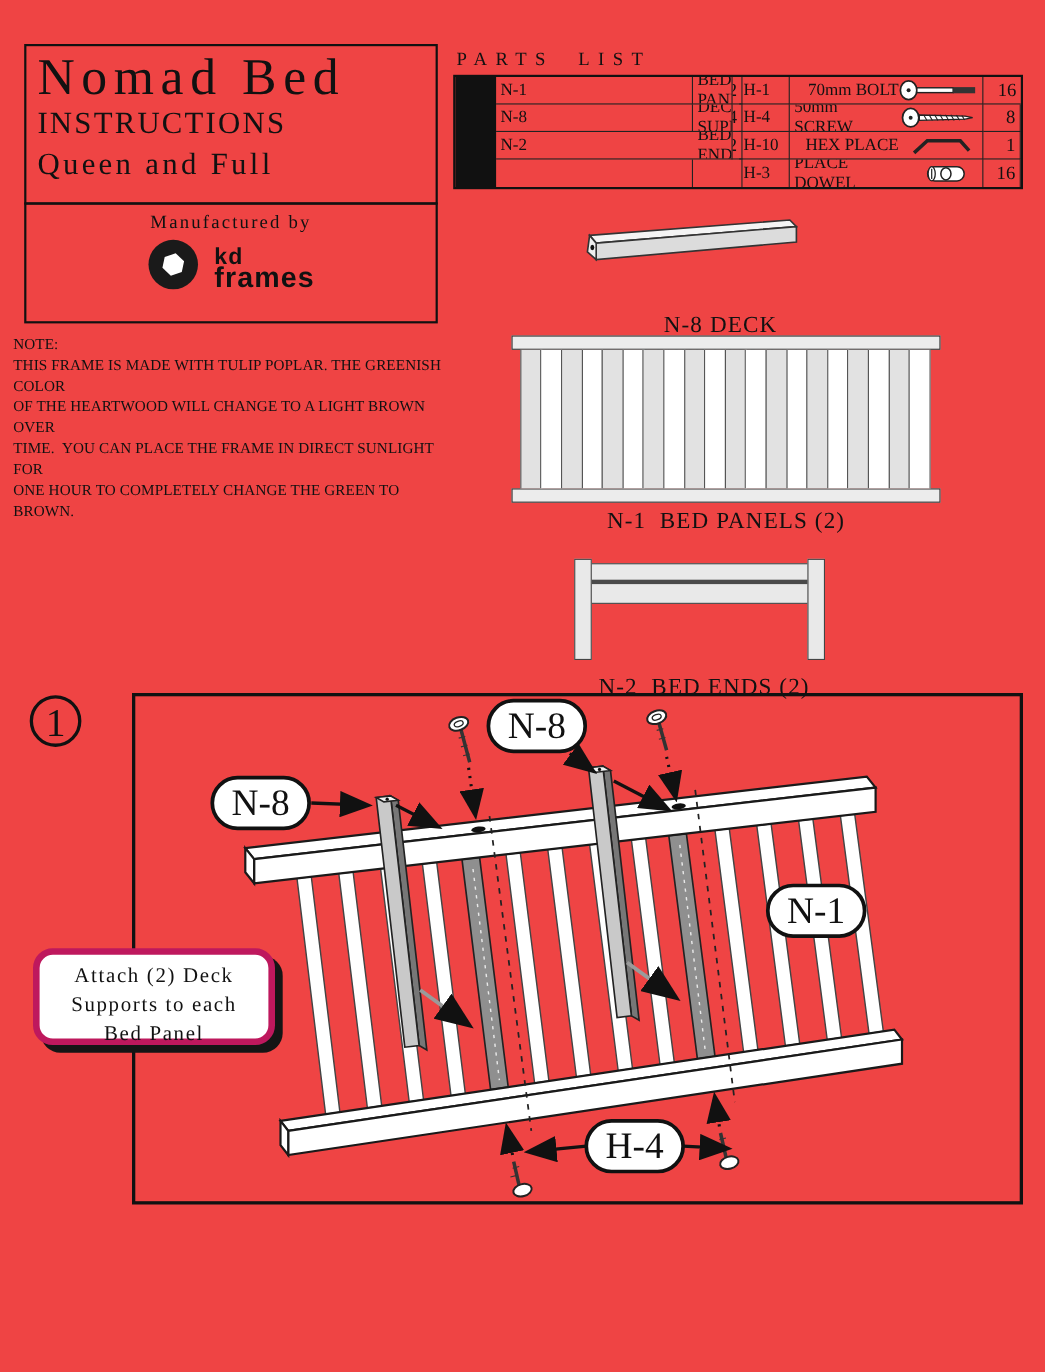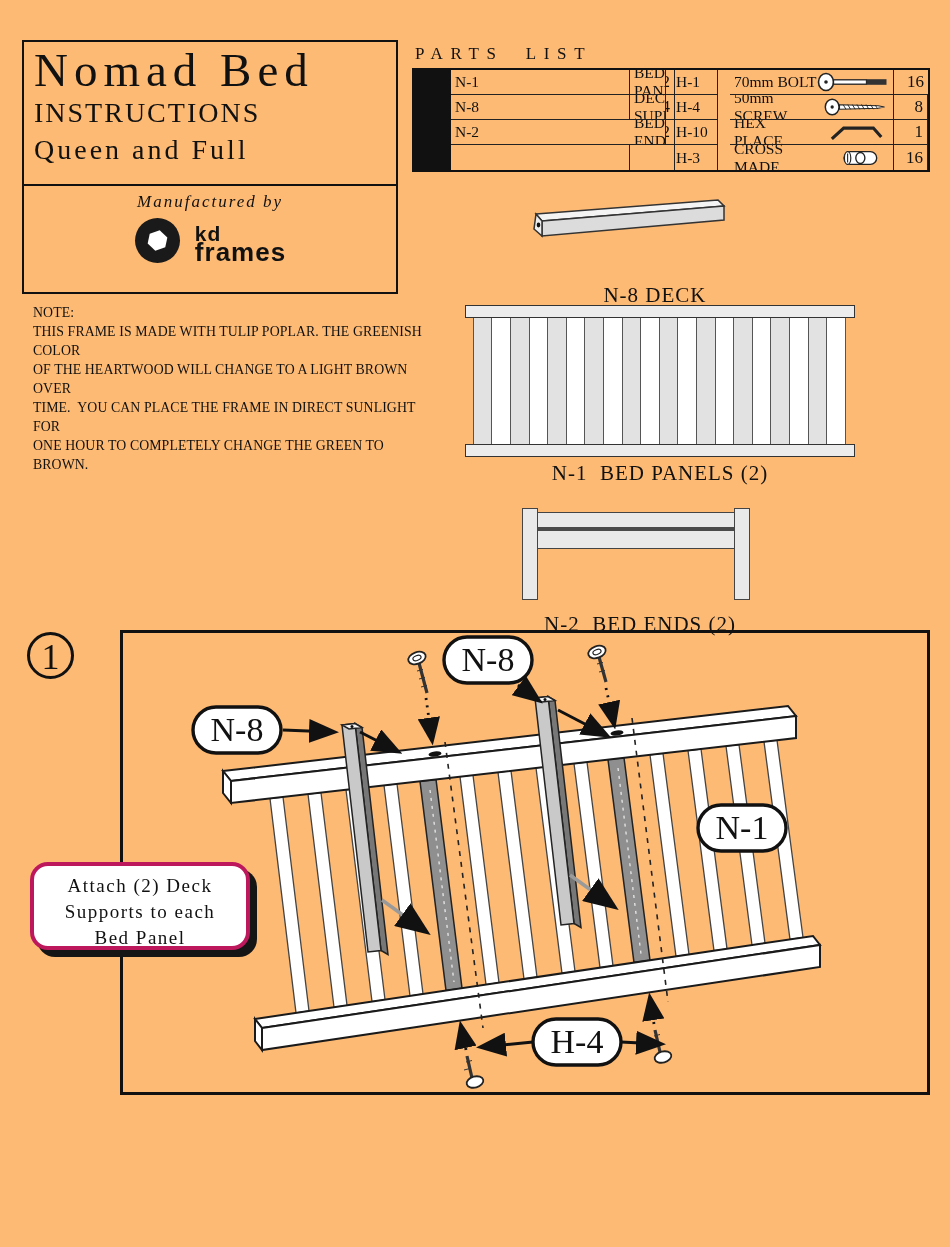--- a/index.html
+++ b/index.html
@@ -1,46 +1,46 @@
 <!DOCTYPE html>
 <html><head>
 <meta charset="utf-8">
 <style>
   * { margin:0; padding:0; box-sizing:border-box; }
   body { background:#fff; font-family:"Liberation Serif", serif; color:#111; }
-  .page { position:relative; width:950px; height:1247px; background:#fdba74; overflow:hidden; }
+  .page { position:relative; width:950px; height:1247px; background:#ef4444; overflow:hidden; }
   .pre { white-space:pre-wrap; }
 
   
   .title-box { position:absolute; left:22px; top:40px; width:376px; height:146px;
     border:2.5px solid #111; padding:4px 10px; }
   .title { font-size:47px; letter-spacing:6px; line-height:1.05; }
   .subtitle { font-size:28px; letter-spacing:2px; line-height:1.3; }
   .sizeline { font-size:28px; letter-spacing:3px; line-height:1.25; }
 
   .mfg-box { position:absolute; left:22px; top:183.5px; width:376px; height:110px;
     border:2.5px solid #111; text-align:center; }
-  .mfg-by { font-style:italic; font-size:17px; letter-spacing:2px; margin-top:6px; }
+  .mfg-by { font-size:17px; letter-spacing:2px; margin-top:6px; }
   .logo-row { display:flex; justify-content:center; align-items:flex-end; gap:14px; margin-top:2px; height:50px; }
   .logo-text { text-align:left; font-family:"Liberation Sans", sans-serif; font-weight:bold; line-height:0.82; letter-spacing:1px; }
   .logo-text .l1 { font-size:21px; }
   .logo-text .l2 { font-size:26px; }
   .address { font-size:15.5px; letter-spacing:0.5px; margin-top:3px; }
 
-  .note { position:absolute; left:33px; top:303px; width:392px; font-size:13.8px; line-height:19px; letter-spacing:0.1px; }
+  .note { position:absolute; left:12px; top:303px; width:392px; font-size:13.8px; line-height:19px; letter-spacing:0.1px; }
 
   
   .pl-title { position:absolute; left:415px; top:44px; font-size:17px; letter-spacing:0.45em; word-spacing:0.6em; }
   .pl-table { position:absolute; left:412px; top:68px; width:518px; border:2px solid #111;
     display:grid; grid-template-columns:37px 179px 36px 6px 46px 176px 34px; grid-auto-rows:25px; }
   .pl-table .c { border-right:1.3px solid #222; border-bottom:1.3px solid #222;
     font-size:15.5px; display:flex; align-items:center; padding:0 4px; overflow:hidden; }
   .pl-table .c:nth-child(7n) { border-right:none; }
   .pl-table .c.qty { justify-content:flex-end; font-size:17px; }
-  .pl-table .c.icon-cell { justify-content:flex-start;margin-left:12px; }
+  .pl-table .c.icon-cell { justify-content:flex-end; }
   .pl-table .div { background:#111; border:none; grid-row:span 1; }
   .pl-table .c.last { border-bottom:none; }
 
   
   .caption { position:absolute; text-align:center; font-size:21px; letter-spacing:1px; line-height:24px; }
 
   .panel-diagram { position:absolute; left:465px; top:305px; width:390px; height:152px; }
   .panel-diagram .rail { height:13px; background:#ececec; border:1.5px solid #333; }
   .panel-diagram .slats { display:flex; height:126px; margin:0 9px; }
   .panel-diagram .slats i { flex:1; background:#fff; border:1.2px solid #555; border-top:none; border-bottom:none; margin-left:-1.2px; }
@@ -50,21 +50,21 @@
   .bedend-diagram .rail { position:absolute; left:15px; right:15px; top:4px; height:37px; background:#e9e9e9; border:1.5px solid #444; }
   .bedend-diagram .stripe { position:absolute; left:0; right:0; top:14px; height:4px; background:#4a4a4a; }
   .bedend-diagram .leg { position:absolute; top:0; width:16px; height:92px; background:#e9e9e9; border:1.5px solid #444; }
   .bedend-diagram .leg.l { left:2px; } .bedend-diagram .leg.r { right:2px; }
 
   
   .step-circle { position:absolute; left:27px; top:632px; width:47px; height:47px; border:3px solid #111;
     border-radius:50%; text-align:center; font-size:36px; line-height:44px; }
   .step-box { position:absolute; left:120px; top:630px; width:810px; height:465px; border:3px solid #111; }
   .callout { position:absolute; left:30px; top:862px; width:220px; height:88px; background:#fff;
-    border:4px solid #be185d; border-radius:18px; box-shadow:7px 7px 0 #151515; z-index:5;
+    border:6px solid #be185d; border-radius:18px; box-shadow:7px 7px 0 #151515; z-index:5;
     text-align:center; font-size:19px; letter-spacing:1.5px; line-height:1.38; padding-top:7px; }
 
   svg text { font-family:"Liberation Serif", serif; }
 </style>
 </head>
 <body>
 
 <div class="page">
 
   <div class="title-box">
@@ -139,21 +139,21 @@
         <polyline points="14,17 26,6 56,6 64,15" fill="none" stroke="#222" stroke-width="3.2"></polyline>
       </svg>
     </div>
     <div class="c qty">1</div>
 
     <div class="c last"></div>
     <div class="c last"></div>
     <div class="c last qty"></div>
     <div class="c last">H-3</div>
     <div class="c last icon-cell">
-      <span>CROSS MADE</span>
+      <span>PLACE DOWEL</span>
       <svg width="72" height="20" viewBox="0 0 72 20">
         <rect x="22" y="3" width="36" height="14" rx="7" fill="#fff" stroke="#222" stroke-width="1.5"></rect>
         <ellipse cx="26" cy="10" rx="3.5" ry="7" fill="#fff" stroke="#222" stroke-width="1.3"></ellipse>
         <ellipse cx="40" cy="10" rx="5" ry="6" fill="#fff" stroke="#222" stroke-width="1.5"></ellipse>
         <line x1="26" y1="5" x2="26" y2="15" stroke="#222" stroke-width="1.2"></line>
       </svg>
     </div>
     <div class="c last qty">16</div>
   </div>
 

